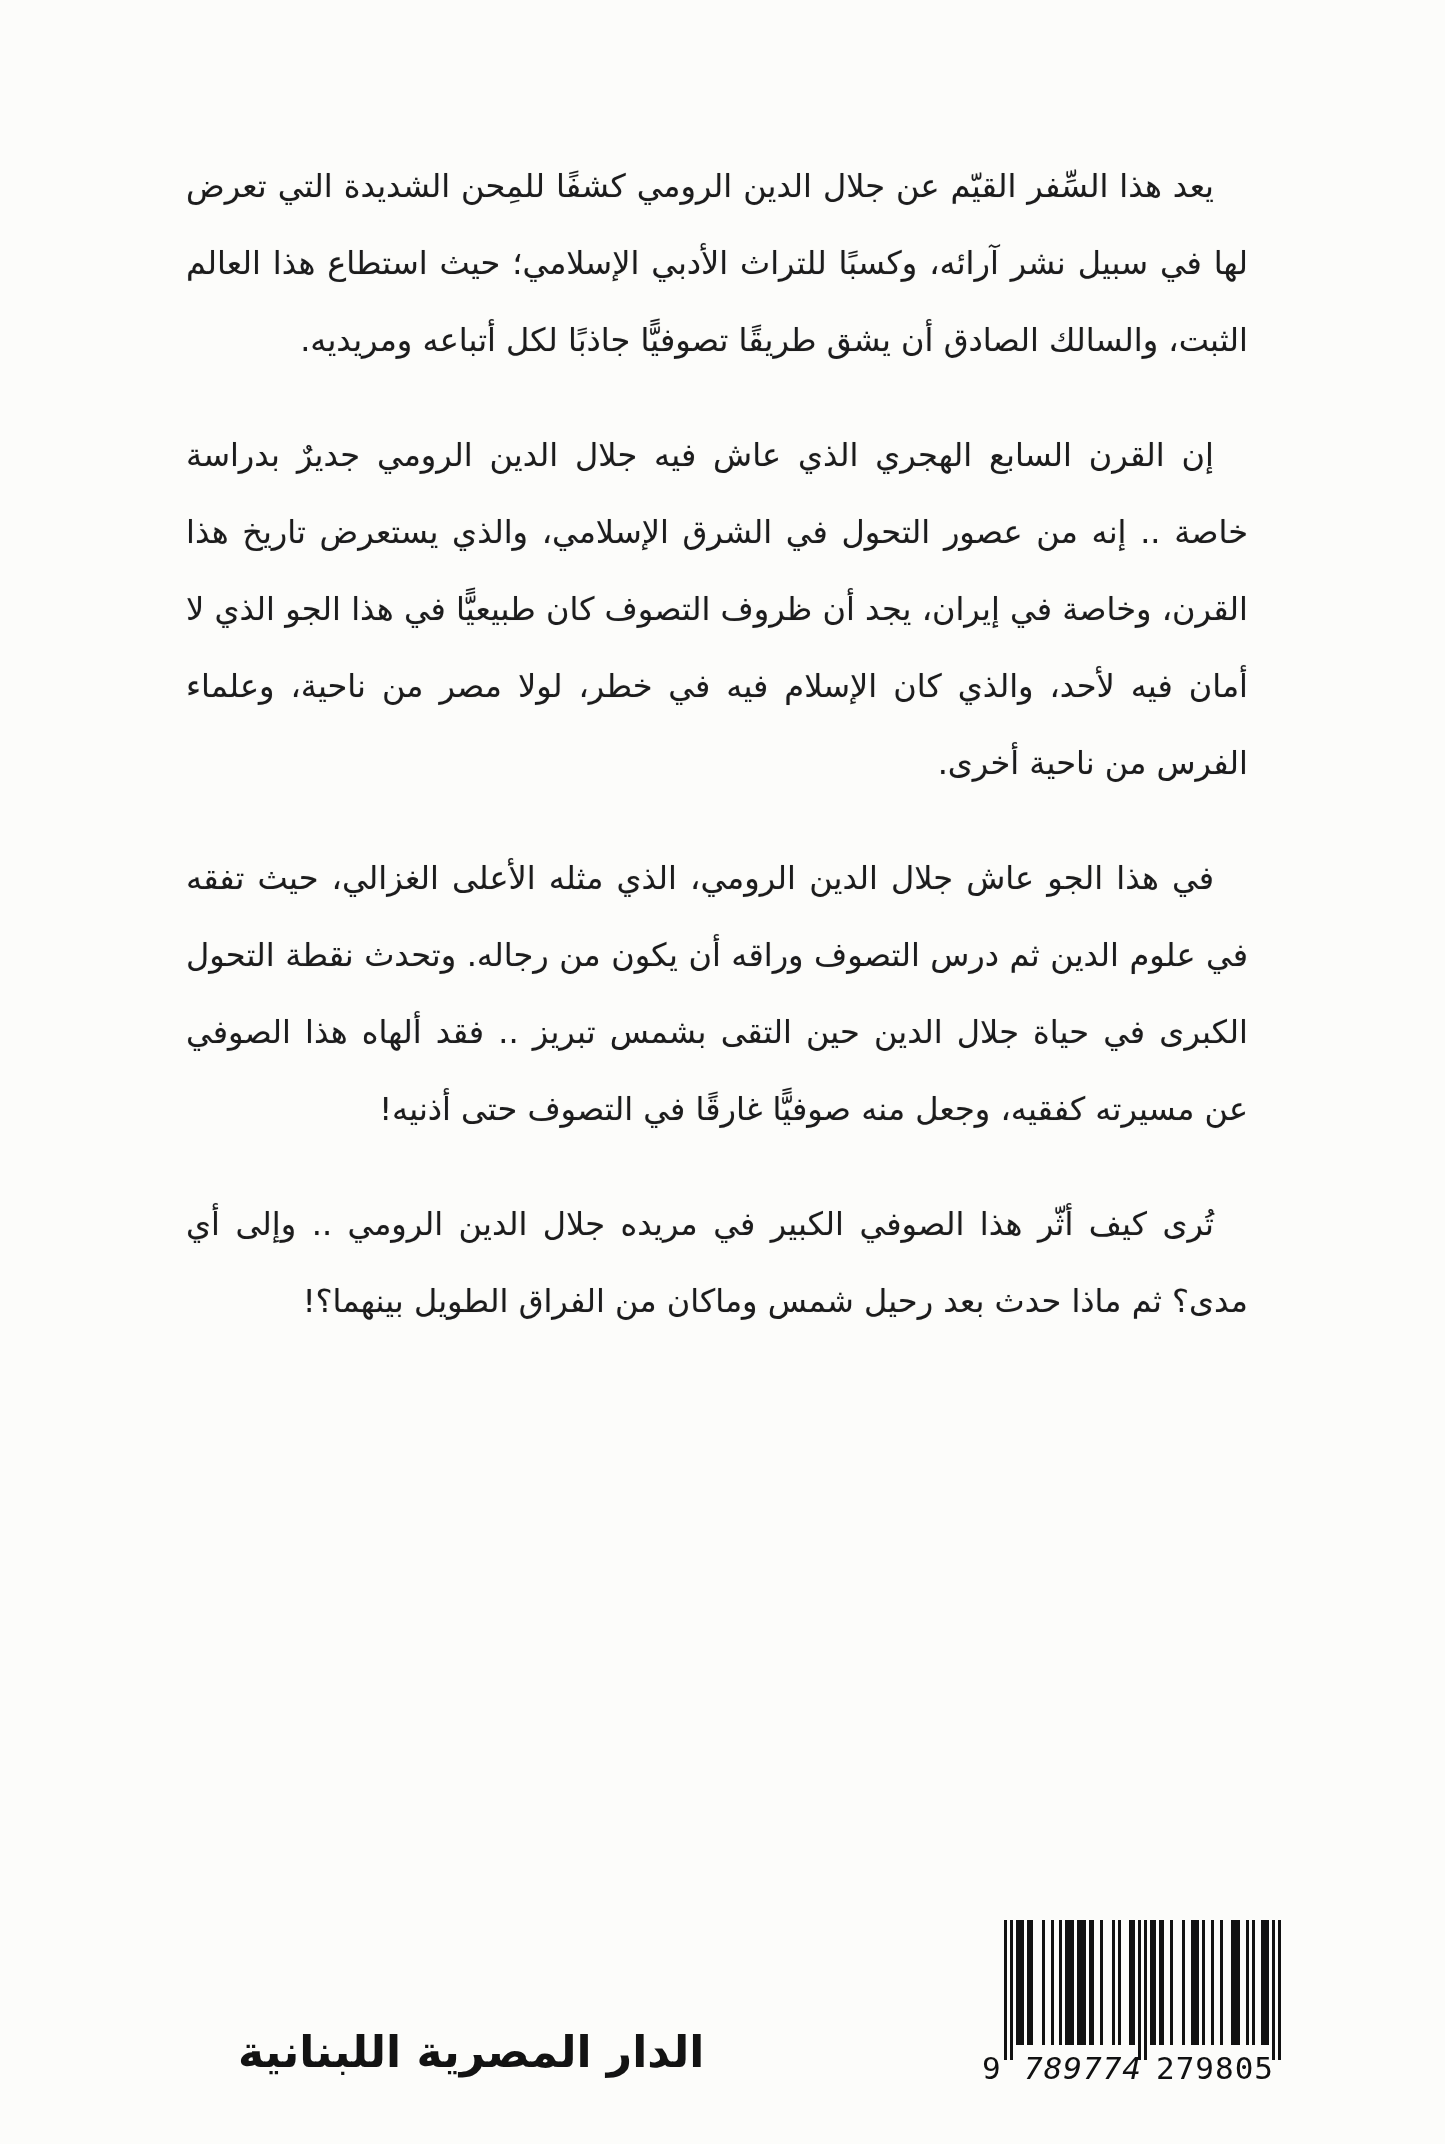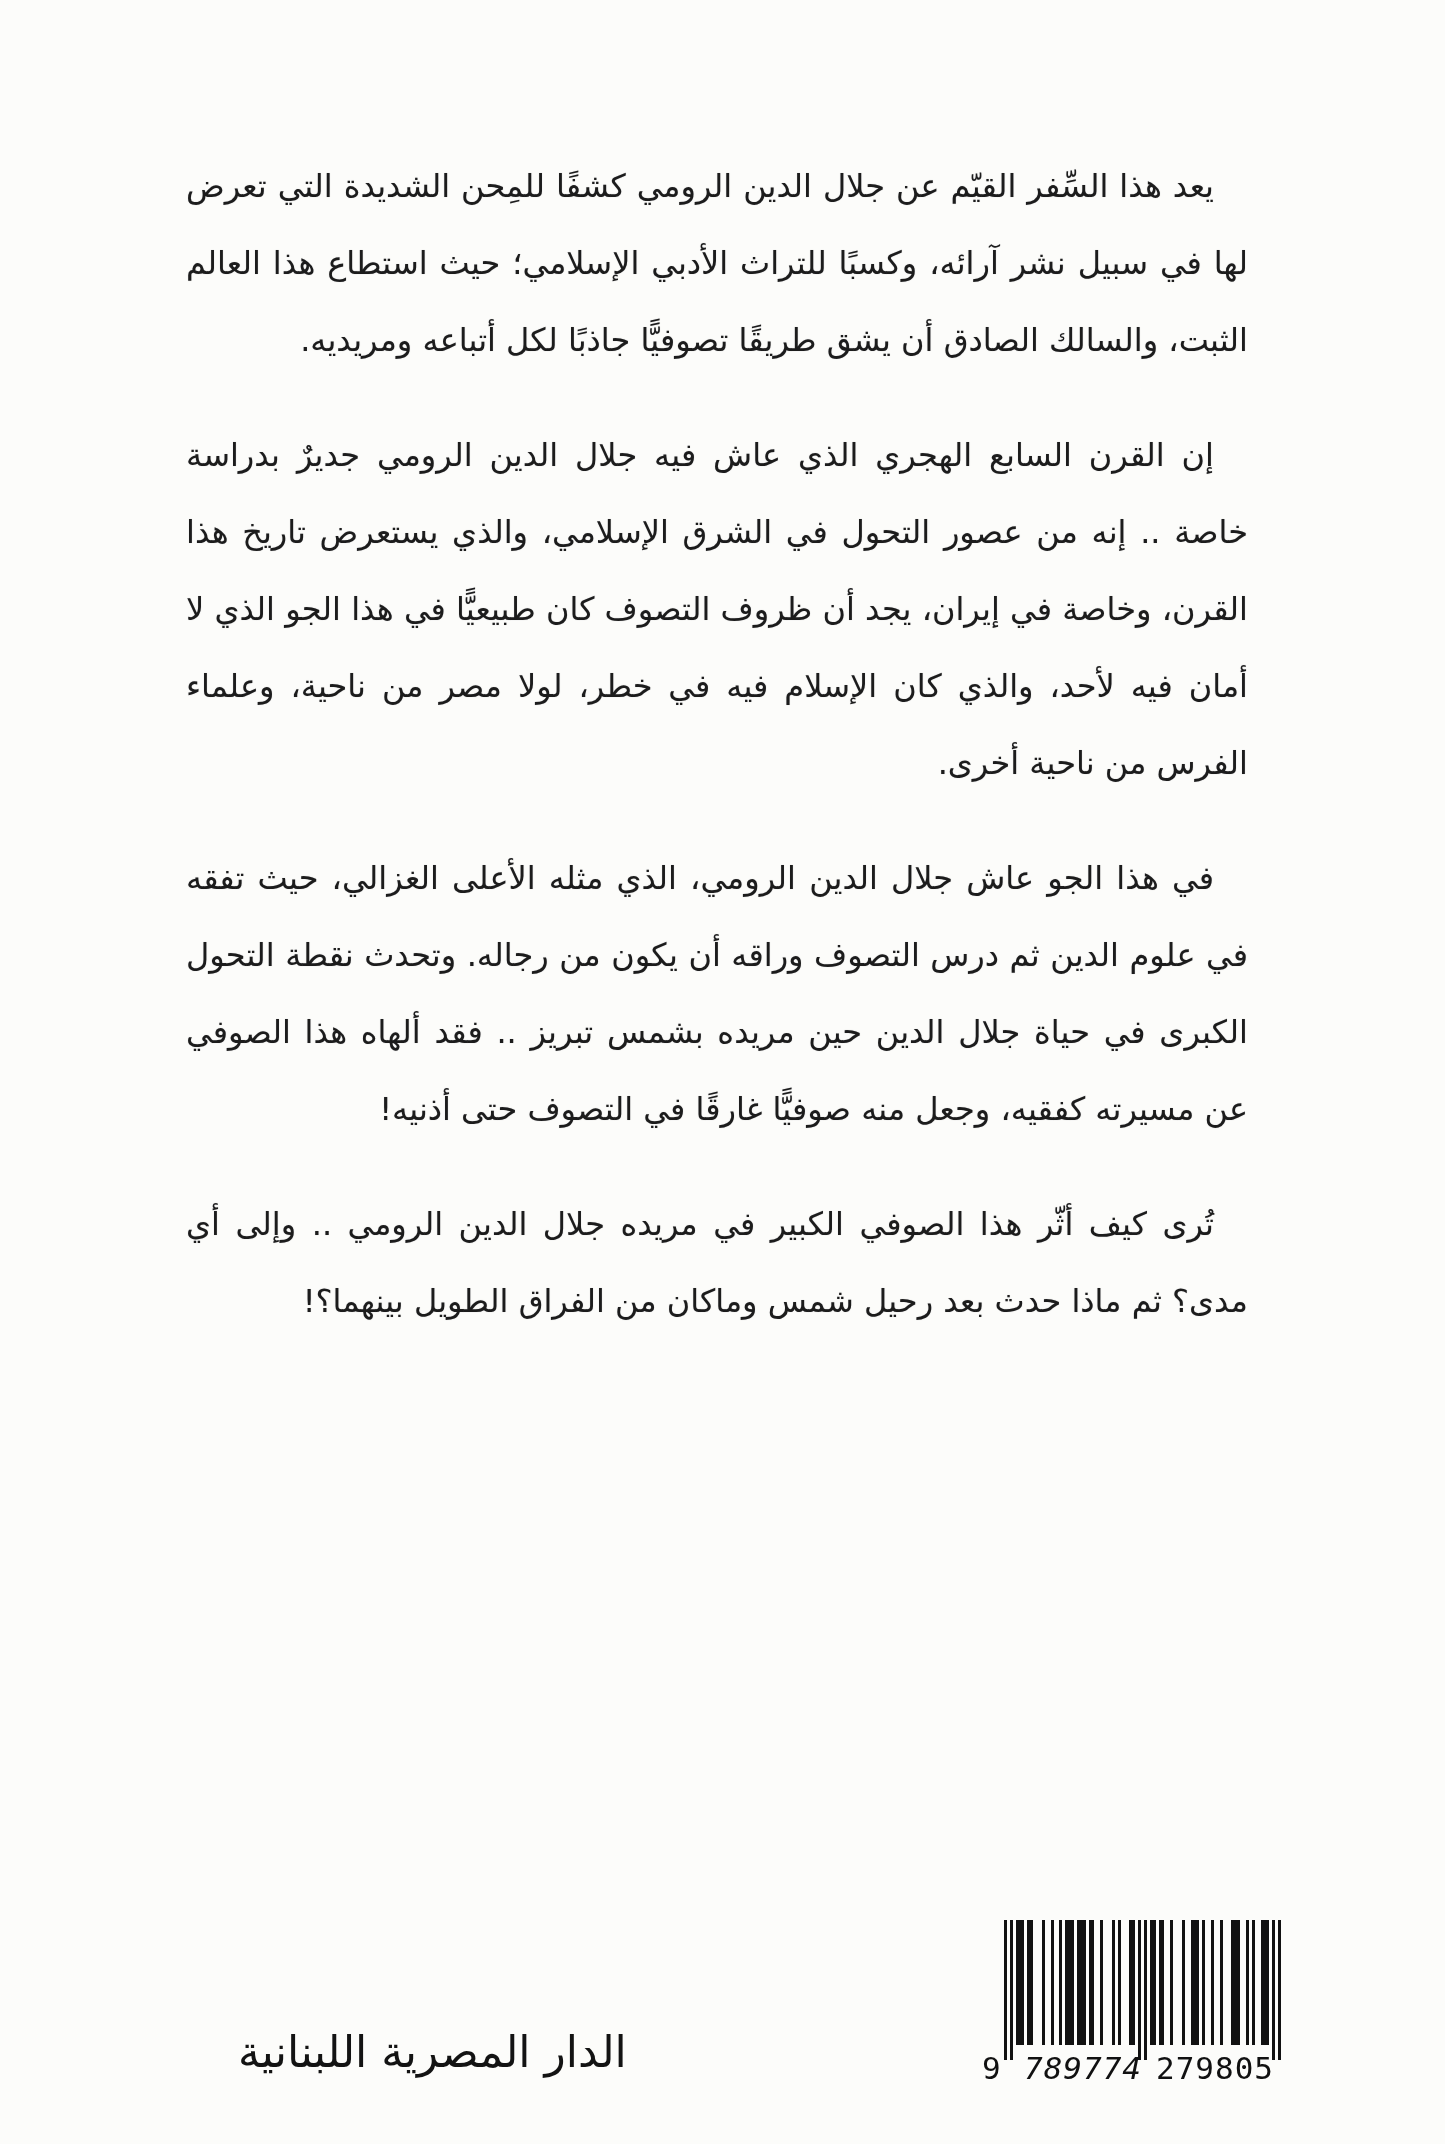--- a/index.html
+++ b/index.html
@@ -29,21 +29,21 @@
   }
   .text-block p {
     margin: 0 9px 38px 0;
     text-indent: 34px;
   }
   .publisher {
     position: absolute;
     left: 238px;
     top: 2026px;
     direction: rtl;
-    font-weight: 400;
+    font-weight: 700;
     font-size: 44px;
     letter-spacing: -1px;
     color: #131313;
     white-space: nowrap;
   }
   .barcode {
     position: absolute;
     left: 982px;
     top: 1920px;
     width: 310px;
@@ -72,21 +72,21 @@
   .bc-g2 { position: absolute; left: 174px; top: 0; width: 112px; letter-spacing: 1px; text-align: center; }
 </style>
 </head>
 <body>
 
 <div class="cover">
 
   <div class="text-block">
     <p>يعد هذا السِّفر القيّم عن جلال الدين الرومي كشفًا للمِحن الشديدة التي تعرض لها في سبيل نشر آرائه، وكسبًا للتراث الأدبي الإسلامي؛ حيث استطاع هذا العالم الثبت، والسالك الصادق أن يشق طريقًا تصوفيًّا جاذبًا لكل أتباعه ومريديه.</p>
     <p>إن القرن السابع الهجري الذي عاش فيه جلال الدين الرومي جديرٌ بدراسة خاصة .. إنه من عصور التحول في الشرق الإسلامي، والذي يستعرض تاريخ هذا القرن، وخاصة في إيران، يجد أن ظروف التصوف كان طبيعيًّا في هذا الجو الذي لا أمان فيه لأحد، والذي كان الإسلام فيه في خطر، لولا مصر من ناحية، وعلماء الفرس من ناحية أخرى.</p>
-    <p>في هذا الجو عاش جلال الدين الرومي، الذي مثله الأعلى الغزالي، حيث تفقه في علوم الدين ثم درس التصوف وراقه أن يكون من رجاله. وتحدث نقطة التحول الكبرى في حياة جلال الدين حين مريده بشمس تبريز .. فقد ألهاه هذا الصوفي عن مسيرته كفقيه، وجعل منه صوفيًّا غارقًا في التصوف حتى أذنيه!</p>
+    <p>في هذا الجو عاش جلال الدين الرومي، الذي مثله الأعلى الغزالي، حيث تفقه في علوم الدين ثم درس التصوف وراقه أن يكون من رجاله. وتحدث نقطة التحول الكبرى في حياة جلال الدين حين التقى بشمس تبريز .. فقد ألهاه هذا الصوفي عن مسيرته كفقيه، وجعل منه صوفيًّا غارقًا في التصوف حتى أذنيه!</p>
     <p>تُرى كيف أثّر هذا الصوفي الكبير في مريده جلال الدين الرومي .. وإلى أي مدى؟ ثم ماذا حدث بعد رحيل شمس وماكان من الفراق الطويل بينهما؟!</p>
   </div>
 
   <div class="publisher">الدار المصرية اللبنانية</div>
 
   <div class="barcode">
     <svg id="barcode-svg" viewBox="0 0 95 56" preserveAspectRatio="none" shape-rendering="crispEdges">
         <rect x="0" y="0" width="1" height="56" fill="#111111"></rect>
         <rect x="2" y="0" width="1" height="56" fill="#111111"></rect>
         <rect x="4" y="0" width="1" height="50" fill="#111111"></rect>

